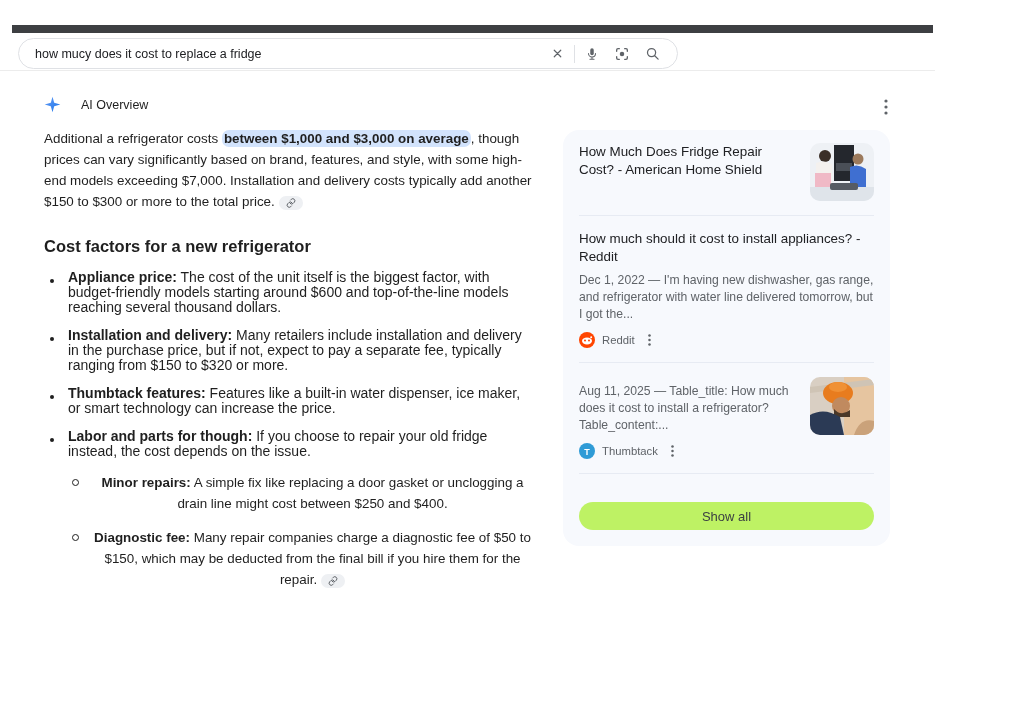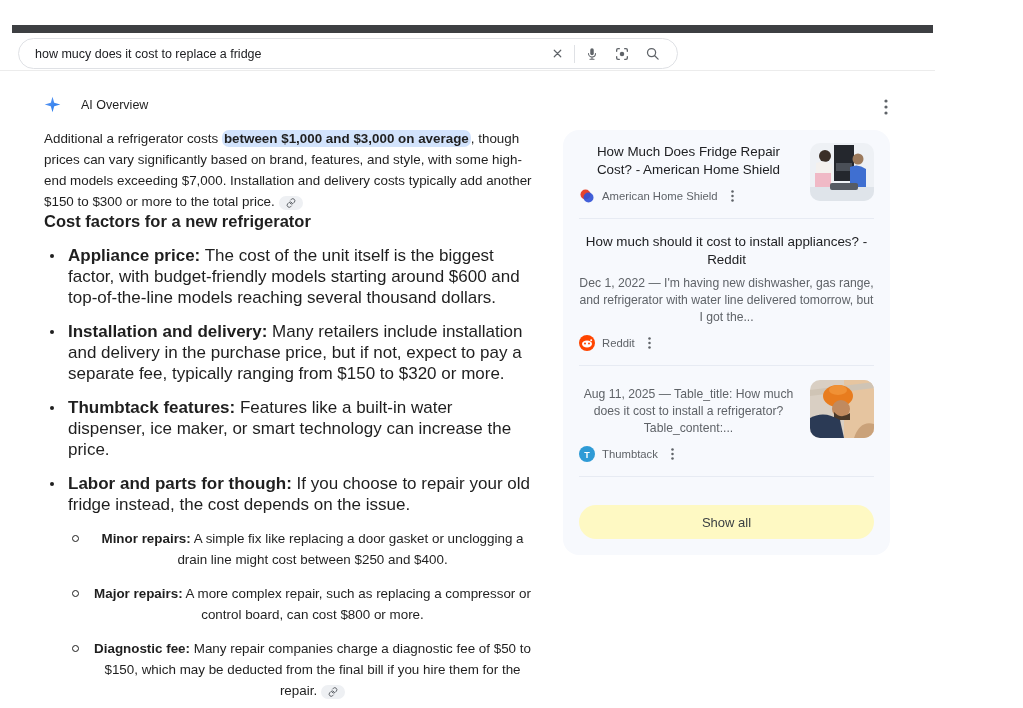--- a/index.html
+++ b/index.html
@@ -22,48 +22,48 @@
   .ai-head { display:flex; align-items:center; gap:20px; }
   .ai-head-label { font-size:12.5px; color:#1f1f1f; }
   .kebab { position:absolute; left:878px; top:98px; width:16px; height:18px; display:flex;
     align-items:center; justify-content:center; cursor:pointer; }
 
   .intro { margin-top:15px; font-size:13.4px; line-height:21px; color:#1f1f1f; }
   .hl { background:#d2e3fc; font-weight:bold; border-radius:7px; padding:1px 2px; }
   .cite-pill { display:inline-flex; align-items:center; justify-content:center; width:24px; height:14px;
     background:#eef0f3; border-radius:8px; vertical-align:-2px; margin-left:4px; cursor:pointer; }
 
-  .section-h { font-size:16.5px; font-weight:bold; color:#1f1f1f; }
+  .section-h { margin-top:25px; font-size:16.5px; font-weight:bold; color:#1f1f1f; }
 
   ul.blist { list-style:none; margin-top:14px; }
   ul.blist > li { position:relative; padding-left:24px; margin-bottom:13px;
-    font-size:17px; line-height:21px; }
+    font-size:14px; line-height:15px; }
   ul.blist > li::before { content:""; position:absolute; left:6px; top:8.5px; width:4px; height:4px;
     border-radius:50%; background:#1f1f1f; }
   ul.sublist { list-style:none; margin-left:24px;text-align:center; }
   ul.sublist > li { position:relative; padding-left:24px; margin-bottom:13px;
     font-size:13.4px; line-height:21px; }
   ul.sublist > li::before { content:""; position:absolute; left:4px; top:7px; width:5px; height:5px;
     border-radius:50%; border:1.4px solid #1f1f1f; background:transparent; }
   .blabel { font-weight:bold; }
 
   
   .side-panel { position:absolute; left:563px; top:130px; width:327px; background:#f7f9fd;
     border-radius:16px; padding:13px 16px 16px 16px; }
-  .card { display:flex; gap:12px; cursor:pointer;text-align:center; }
+  .card { display:flex; gap:12px; cursor:pointer; }
   .card-txt { flex:1; min-width:0; }
   .card-title { font-size:13.4px; line-height:18px; color:#202124; }
   .card-snippet { margin-top:6px; font-size:12.2px; line-height:17px; color:#5f6368; }
   .src-row { margin-top:9px; display:flex; align-items:center; gap:7px; }
   .src-name { font-size:11.3px; color:#5f6368; }
   .src-kebab { margin-left:6px; display:flex; cursor:pointer; }
   .card-thumb { width:64px; height:58px; border-radius:10px; overflow:hidden; flex:none; }
   .card-div { height:1px; background:#e7ebf3; margin:14px 0; }
-  .showall-btn { margin-top:14px; width:100%; height:34px; border:none; border-radius:17px;
-    background:#fef9c3; color:#3c4043; font-size:13px; font-family:"Liberation Sans", sans-serif;
+  .showall-btn { margin-top:14px; width:100%; height:28px; border:none; border-radius:17px;
+    background:#bef264; color:#3c4043; font-size:13px; font-family:"Liberation Sans", sans-serif;
     cursor:pointer; }
   .favicon { width:16px; height:16px; flex:none; position:relative; }
 </style>
 </head>
 <body>
 
 <div class="top-bar"></div>
 
 <div class="search-pill">
   <input class="search-input" type="text" value="how mucy does it cost to replace a fridge" style="">
@@ -134,53 +134,36 @@
 
   <ul class="blist">
     <li><span class="blabel">Appliance price:</span><span> The cost of the unit itself is the biggest factor, with budget-friendly models starting around $600 and top-of-the-line models reaching several thousand dollars.</span></li>
     <li><span class="blabel">Installation and delivery:</span><span> Many retailers include installation and delivery in the purchase price, but if not, expect to pay a separate fee, typically ranging from $150 to $320 or more.</span></li>
     <li><span class="blabel">Thumbtack features:</span><span> Features like a built-in water dispenser, ice maker, or smart technology can increase the price.</span></li>
     <li><span class="blabel">Labor and parts for though:</span><span> If you choose to repair your old fridge instead, the cost depends on the issue.</span></li>
   </ul>
 
   <ul class="sublist">
     <li><span class="blabel">Minor repairs:</span><span> A simple fix like replacing a door gasket or unclogging a drain line might cost between $250 and $400.</span></li>
-    <li><span class="blabel">Major repairs:</span><span> A more complex repair, such as replacing a compressor or control board, can cost $800 or more.</span></li>
     <li><span class="blabel">Diagnostic fee:</span><span> Many repair companies charge a diagnostic fee of $50 to $150, which may be deducted from the final bill if you hire them for the repair.</span><span class="cite-pill">
           <svg width="10" height="10" viewBox="0 0 24 24" fill="none" stroke="#5f6368" stroke-width="2.4" stroke-linecap="round">
             <path d="M10 13a5 5 0 0 0 7.07 0l2.83-2.83a5 5 0 0 0-7.07-7.07L11 4.93"></path>
             <path d="M14 11a5 5 0 0 0-7.07 0L4.1 13.83a5 5 0 0 0 7.07 7.07L13 19.07"></path>
           </svg>
         </span></li>
   </ul>
 
 </div>
 
 <div class="side-panel">
 
   
   <div class="card">
     <div class="card-txt">
       <div class="card-title">How Much Does Fridge Repair Cost? - American Home Shield</div>
-      <div class="src-row">
-        <span class="favicon">
-          <svg width="16" height="16" viewBox="0 0 16 16">
-              <circle cx="6.5" cy="6.5" r="5" fill="#e8442c"></circle>
-              <circle cx="9.5" cy="9.5" r="5" fill="#3253d6" fill-opacity="0.92"></circle>
-            </svg>
-        </span>
-        <span class="src-name">American Home Shield</span>
-        <span class="src-kebab">
-          <svg width="3" height="12" viewBox="0 0 4 16">
-              <circle cx="2" cy="2" r="1.7" fill="#5f6368"></circle>
-              <circle cx="2" cy="8" r="1.7" fill="#5f6368"></circle>
-              <circle cx="2" cy="14" r="1.7" fill="#5f6368"></circle>
-            </svg>
-        </span>
-      </div>
     </div>
     <div class="card-thumb">
       <svg width="64" height="58" viewBox="0 0 64 58">
         <rect width="64" height="58" fill="#eef1f5"></rect>
         <rect x="24" y="2" width="20" height="36" fill="#24272d"></rect>
         <rect x="26" y="20" width="16" height="8" fill="#4a4f57"></rect>
         <circle cx="15" cy="13" r="6" fill="#3b2f28"></circle>
         <path d="M6 20 Q15 16 22 22 L22 40 L6 42 Z" fill="#f4f1ee"></path>
         <rect x="5" y="30" width="16" height="16" fill="#f0b9c6"></rect>
         <circle cx="48" cy="16" r="5.5" fill="#9c7a5c"></circle>

